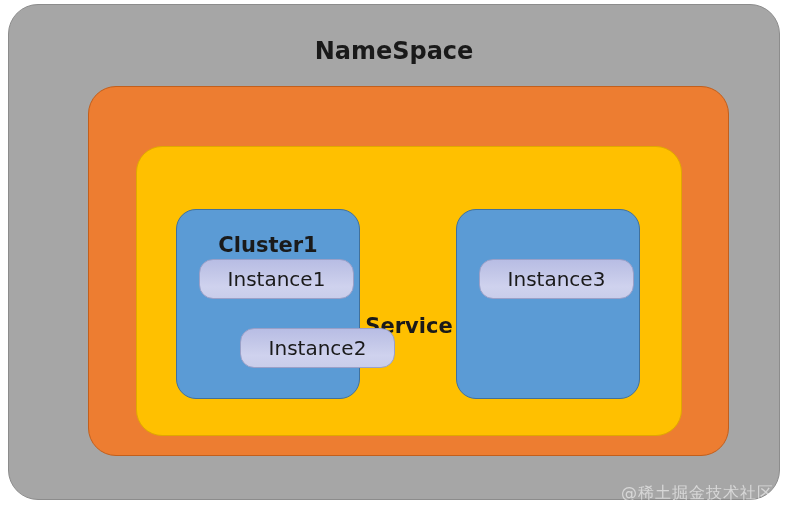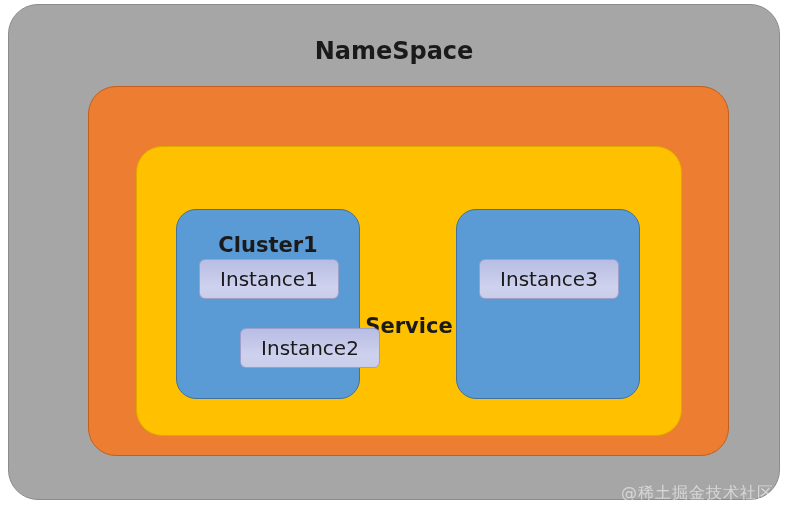--- a/index.html
+++ b/index.html
@@ -71,24 +71,24 @@
     border-radius: 20px;
     box-sizing: border-box;
   }
   .cluster-1 { left: 176px; }
   .cluster-2 { left: 456px; }
 
   
   .instance-pill {
     position: absolute;
     left: 22px;
-    width: 140px;
+    width: 155px;
     height: 40px;
     border: 1px solid #9aa0c8;
-    border-radius: 6px;
+    border-radius: 14px;
     box-sizing: border-box;
     background: linear-gradient(180deg, #b8bde4 0%, #c3c7e8 35%, #cfd2ee 70%, #c9cdea 100%);
     display: flex;
     align-items: center;
     justify-content: center;
   }
   .instance-slot-0 { top: 49px; }
   .instance-slot-1 { top: 118px; margin-left: 41px; }
 
   

